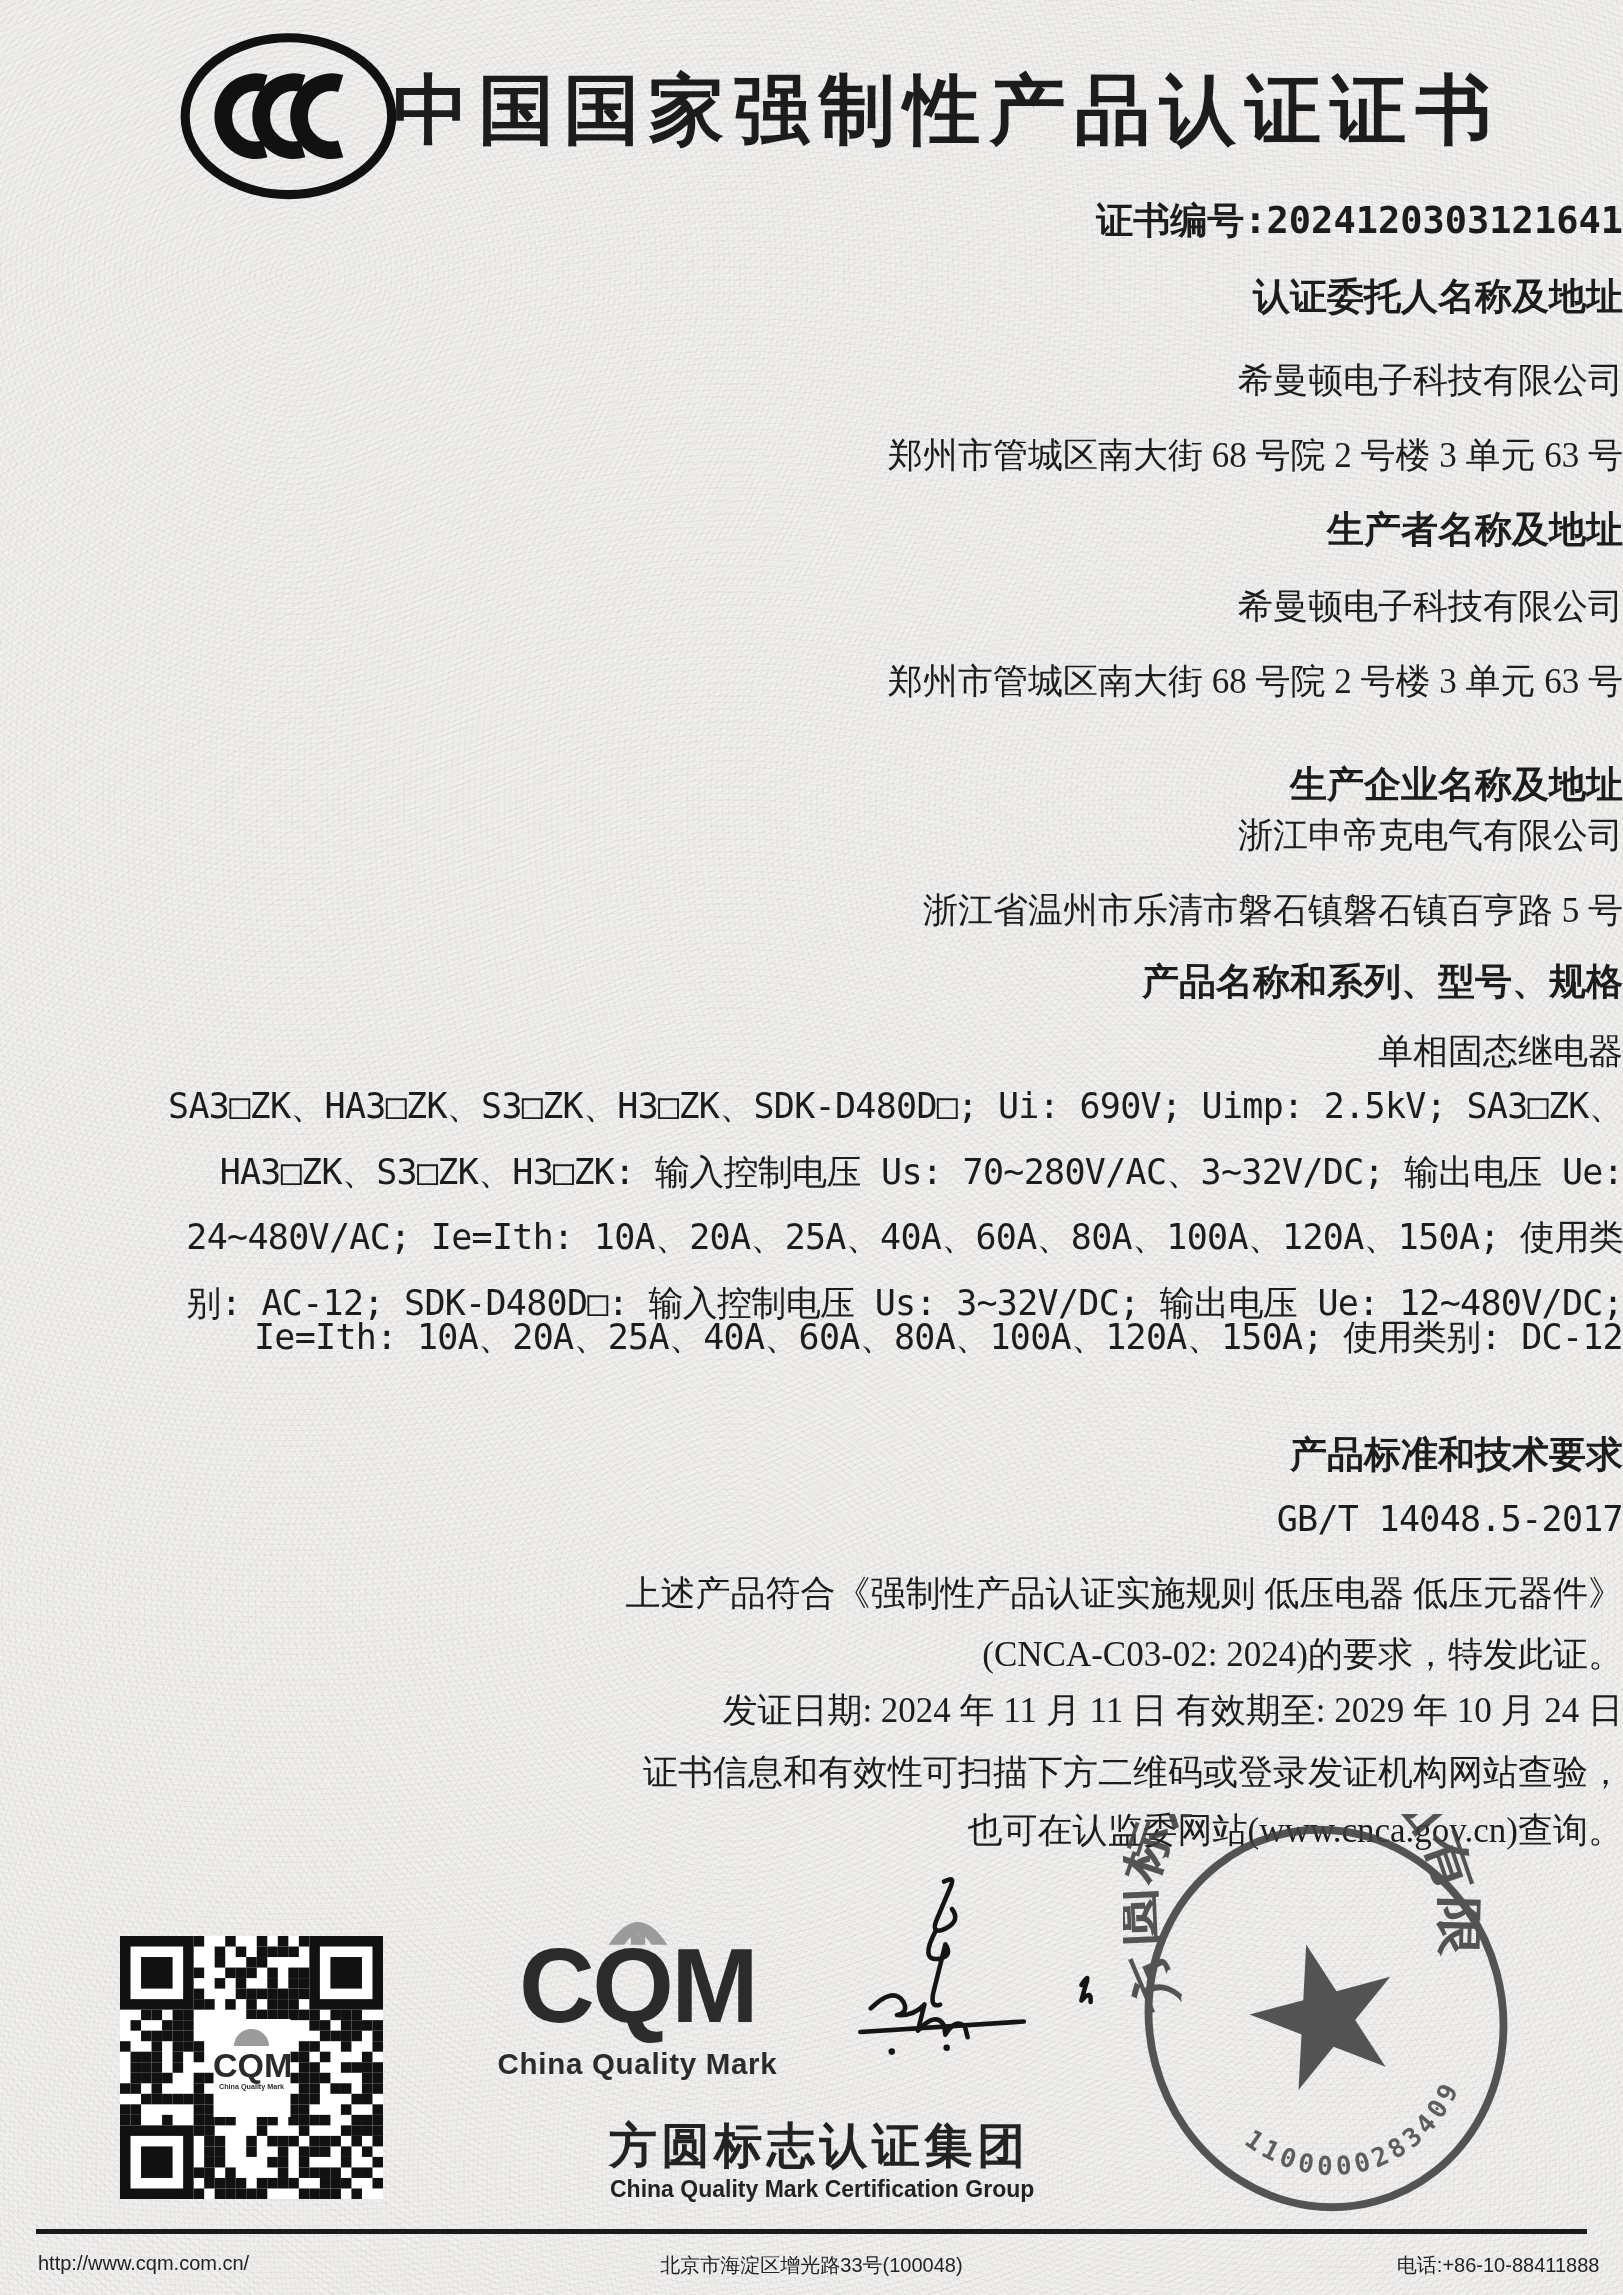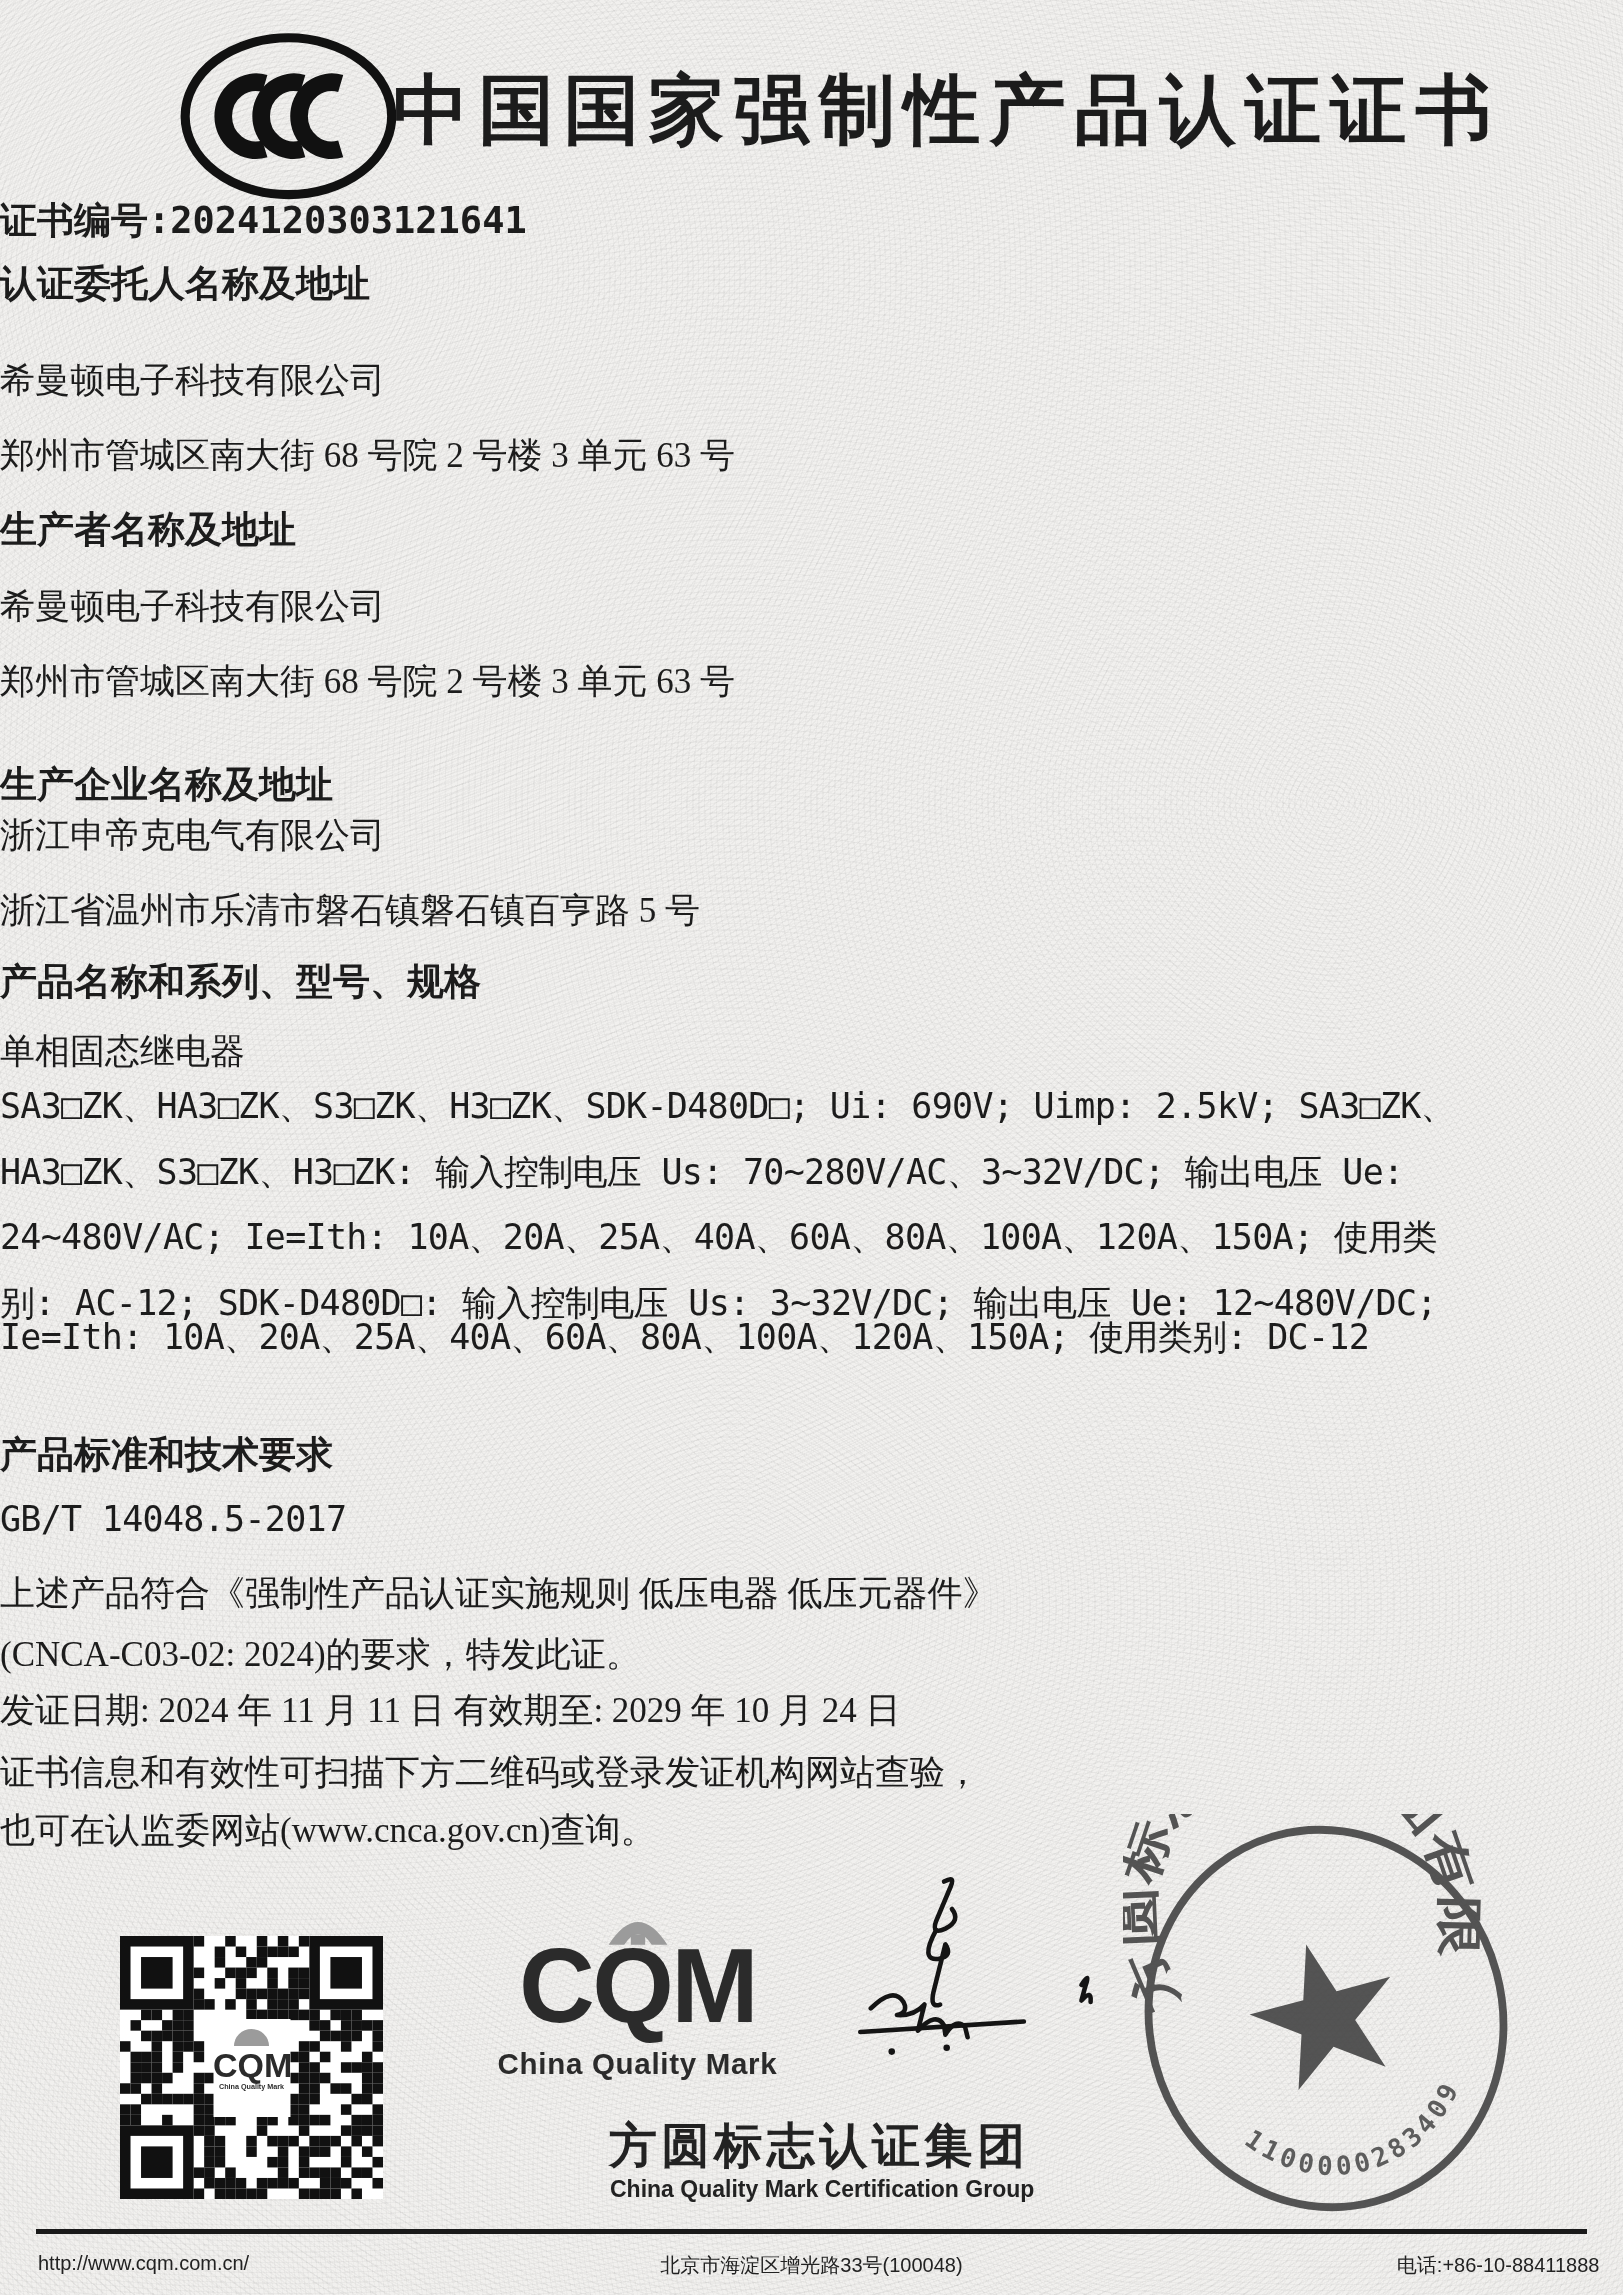--- a/index.html
+++ b/index.html
@@ -7,21 +7,21 @@
     position:relative; width:1623px; height:2295px; overflow:hidden;
     background-color:#f1f0ee; color:#1c1c1c;
     background-image:
       repeating-radial-gradient(circle at 18% 12%, rgba(110,110,110,0.055) 0 1.3px, transparent 1.3px 5.2px),
       repeating-radial-gradient(circle at 82% 35%, rgba(110,110,110,0.05) 0 1.3px, transparent 1.3px 5.9px),
       repeating-radial-gradient(circle at 45% 70%, rgba(110,110,110,0.05) 0 1.3px, transparent 1.3px 6.5px),
       repeating-radial-gradient(circle at 70% 95%, rgba(110,110,110,0.045) 0 1.3px, transparent 1.3px 4.6px);
     font-family:"Liberation Serif","DejaVu Serif",serif;
   }
   .abs{position:absolute;}
-  .cline{position:absolute; left:0; right:0; text-align:left; white-space:nowrap;}
+  .cline{position:absolute; left:0; right:0; text-align:right; white-space:nowrap;}
   .title{font-size:76px; font-weight:900; letter-spacing:9.2px; font-family:"Liberation Serif","DejaVu Serif",serif;}
   .certno{font-size:37px; font-weight:bold; font-family:"DejaVu Sans Mono","Liberation Mono",monospace;}
   .h{font-size:37px; font-weight:bold;}
   .line{font-size:35px;}
   .spec{font-size:35px; font-family:"DejaVu Sans Mono","Liberation Mono",monospace; letter-spacing:-0.7px;}
   .stmt{font-size:35px;}
   .qr-wrap{position:absolute; left:120px; top:1936px; width:263px; height:263px; background:#fff;}
   .qr-logo{
     position:absolute; left:50%; top:50%; transform:translate(-50%,-50%);
     width:77px; height:98px; background:#fff; text-align:center;
@@ -59,21 +59,21 @@
         <path d="M 198 88 A 50 52 0 1 0 198 188"></path>
         <path d="M 256 88 A 50 52 0 1 0 256 188"></path>
       </g>
     </svg>
   </div>
 
   <div class="abs title" style="left:393px; top:60px;">中国国家强制性产品认证证书</div>
 
   <div class="cline certno" style="top:196px;">证书编号:2024120303121641</div>
 
-  <div class="cline h" style="top:259px;">认证委托人名称及地址</div>
+  <div class="cline h" style="top:272px;">认证委托人名称及地址</div>
   <div class="cline line" style="top:357px;">希曼顿电子科技有限公司</div>
   <div class="cline line" style="top:432px;">郑州市管城区南大街 68 号院 2 号楼 3 单元 63 号</div>
 
   <div class="cline h" style="top:505px;">生产者名称及地址</div>
   <div class="cline line" style="top:583px;">希曼顿电子科技有限公司</div>
   <div class="cline line" style="top:658px;">郑州市管城区南大街 68 号院 2 号楼 3 单元 63 号</div>
 
   <div class="cline h" style="top:732px;margin-top:28px;">生产企业名称及地址</div>
   <div class="cline line" style="top:812px;">浙江申帝克电气有限公司</div>
   <div class="cline line" style="top:887px;">浙江省温州市乐清市磐石镇磐石镇百亨路 5 号</div>

